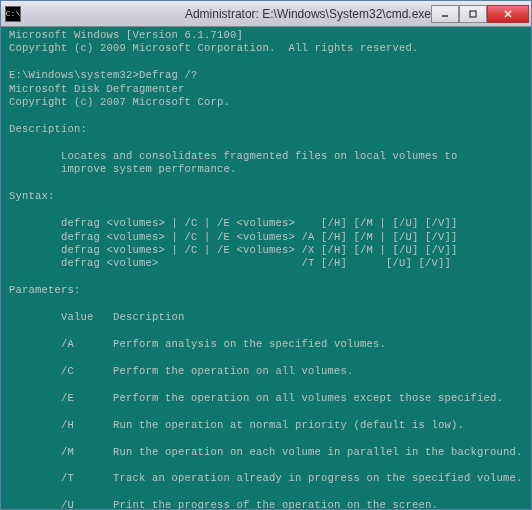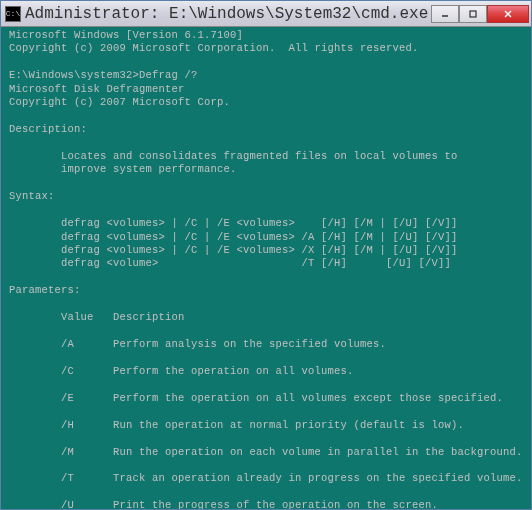--- a/index.html
+++ b/index.html
@@ -33,25 +33,26 @@
     border: 1px solid #666;
     margin-right: 4px;
     display: flex;
     align-items: center;
     justify-content: center;
     font-size: 8px;
     color: #ccc;
   }
   .title {
     flex: 1;
-    font-family: Liberation Mono, monospace;
-    font-size: 16px;
+    font-family: Liberation Sans, sans-serif;
+    font-size: 12px;
     color: #333;
     white-space: nowrap;
     overflow: hidden;
+    text-align: right;
   }
   .win-buttons {
     display: flex;
     gap: 0;
   }
   .win-btn {
     width: 28px;
     height: 18px;
     border: 1px solid #888;
     background: linear-gradient(to bottom, #f0f0f4, #d8d8e0);

